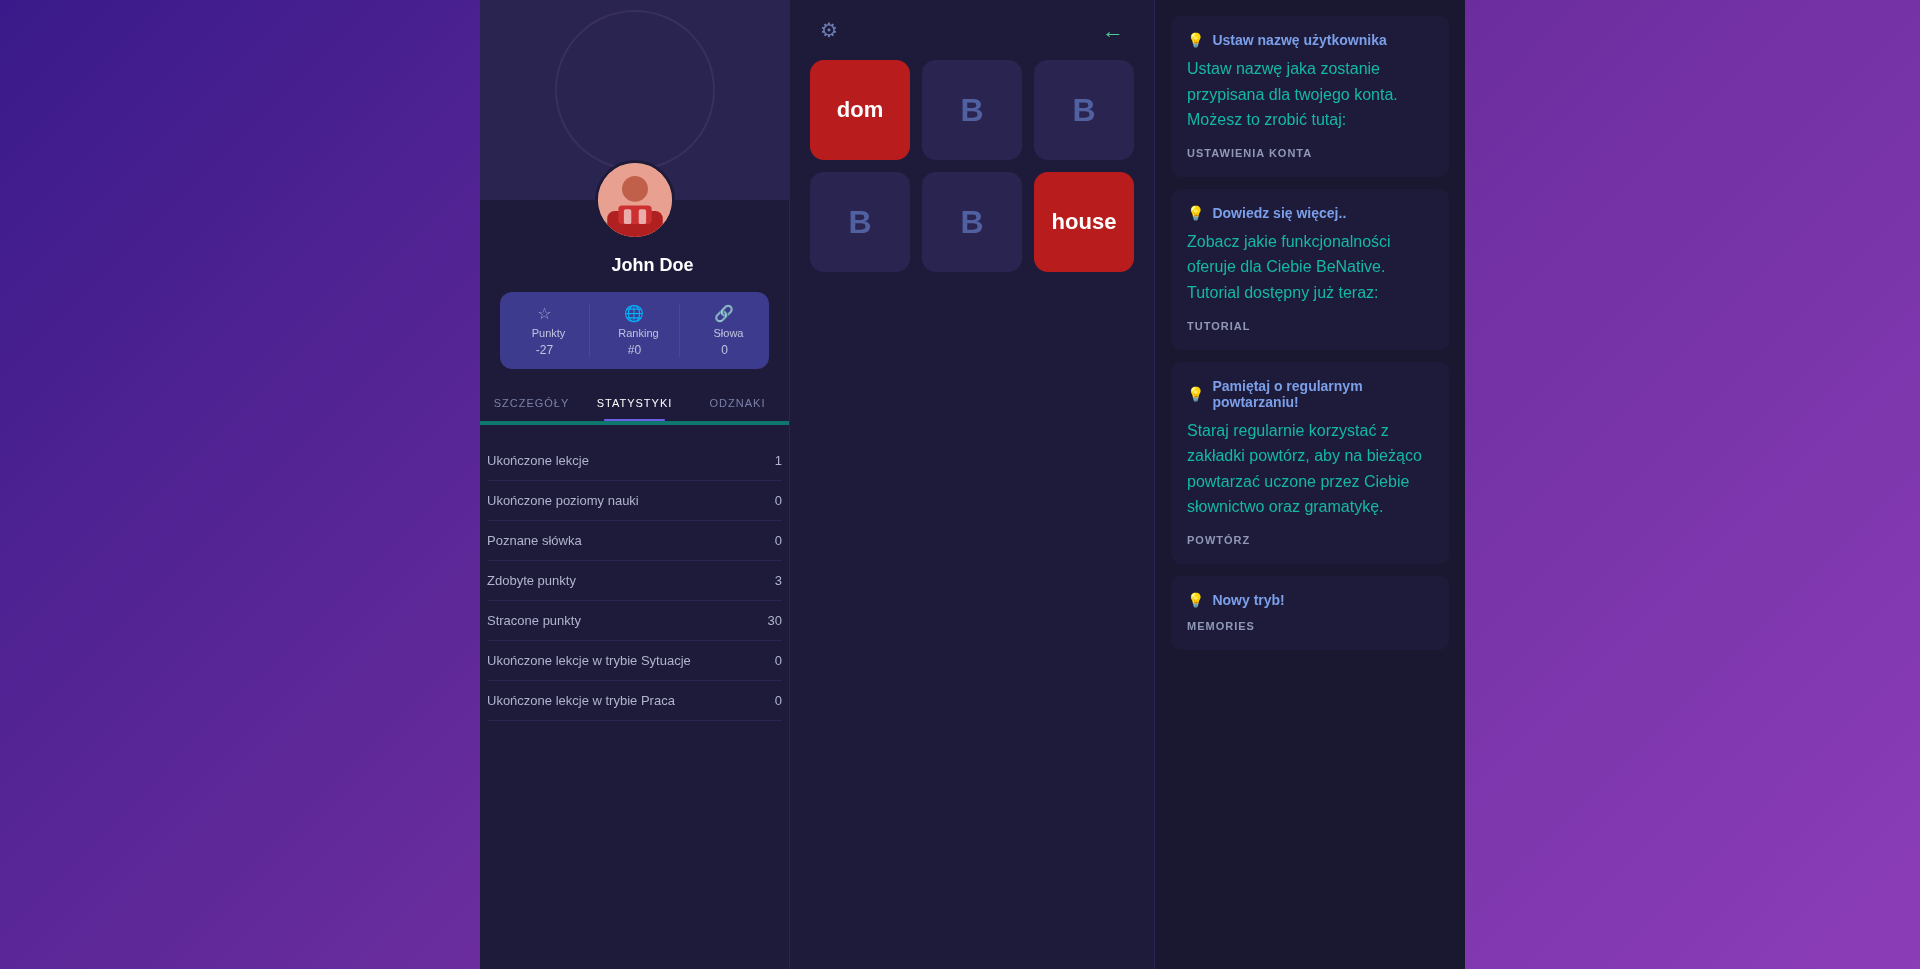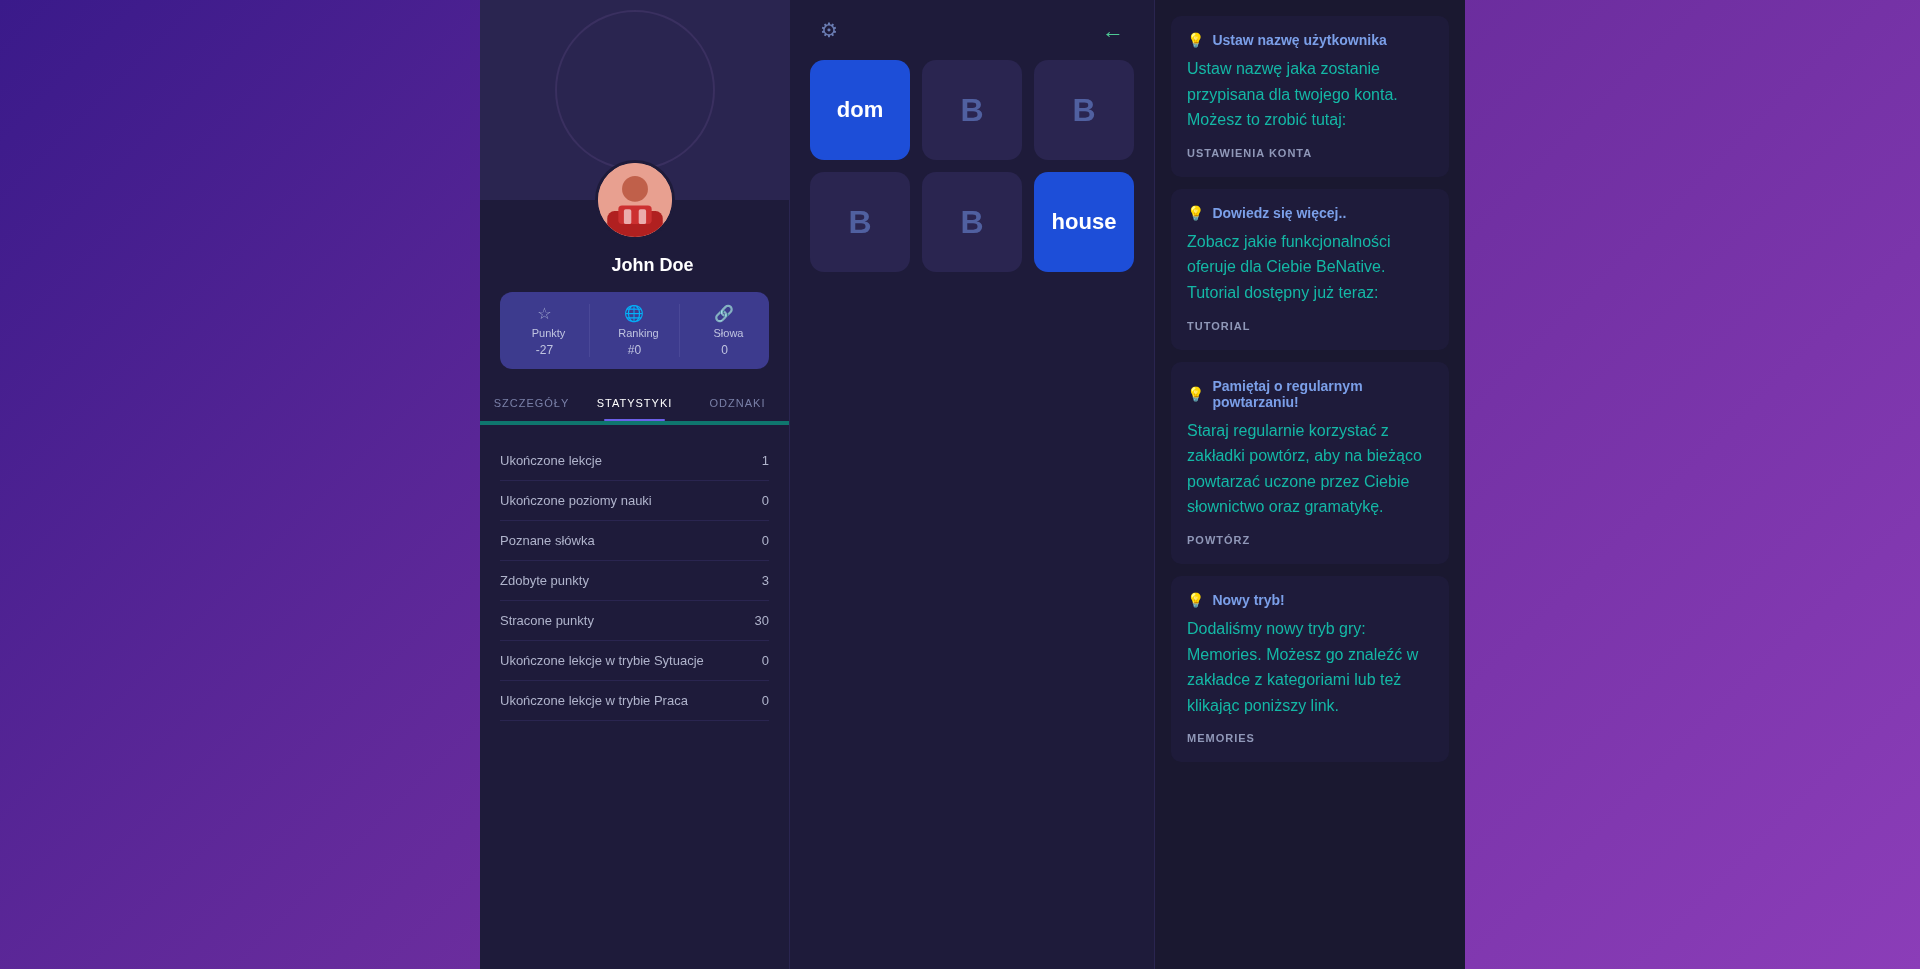--- a/index.html
+++ b/index.html
@@ -158,21 +158,21 @@
       bottom: 0;
       left: 20%;
       width: 60%;
       height: 2px;
       background: #6b5fe8;
       border-radius: 2px;
     }
 
     .stats-list {
       width: 100%;
-      padding: 0 20px;
+      padding: 0 7px;
     }
 
     .stats-row {
       display: flex;
       justify-content: space-between;
       align-items: center;
       padding: 12px 0;
       border-bottom: 1px solid #2a2550;
       font-size: 13px;
     }
@@ -211,21 +211,21 @@
       border-radius: 14px;
       display: flex;
       align-items: center;
       justify-content: center;
       font-size: 18px;
       font-weight: 700;
       cursor: pointer;
     }
 
     .game-cell.green {
-      background: #1d4ed8;
+      background: #b91c1c;
       color: #fff;
       font-size: 22px;
     }
 
     .game-cell.dark {
       background: #2a2550;
       color: #5060a0;
       font-size: 32px;
       font-weight: 900;
     }
@@ -406,18 +406,17 @@
       </div>
       <div class="tip-text">Staraj regularnie korzystać z zakładki powtórz, aby na bieżąco powtarzać uczone przez Ciebie słownictwo oraz gramatykę.</div>
       <span class="tip-link">POWTÓRZ</span>
     </div>
 
     <div class="tip-card">
       <div class="tip-title">
         <span>💡</span>
         <span>Nowy tryb!</span>
       </div>
-      <div class="tip-text">Dodaliśmy nowy tryb gry: Memories. Możesz go znaleźć w zakładce z kategoriami lub też klikając poniższy link.</div>
       <span class="tip-link">MEMORIES</span>
     </div>
 
   </div>
 </div>
 
 </body></html>

